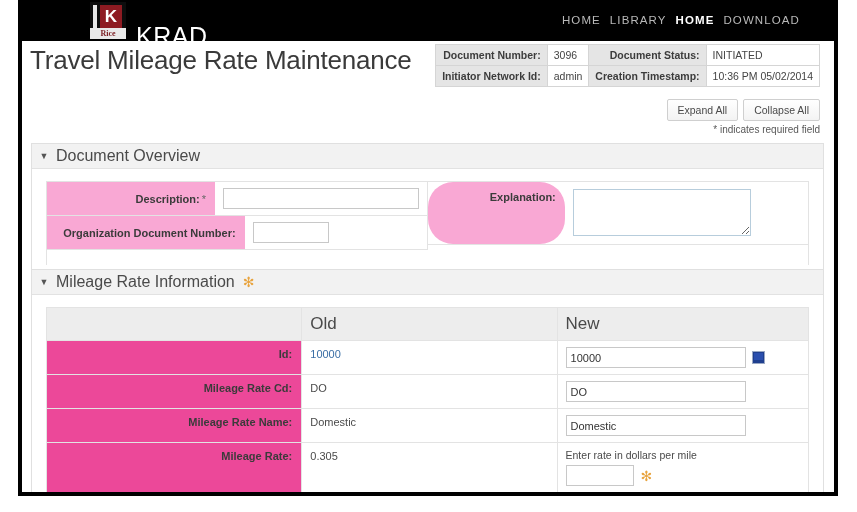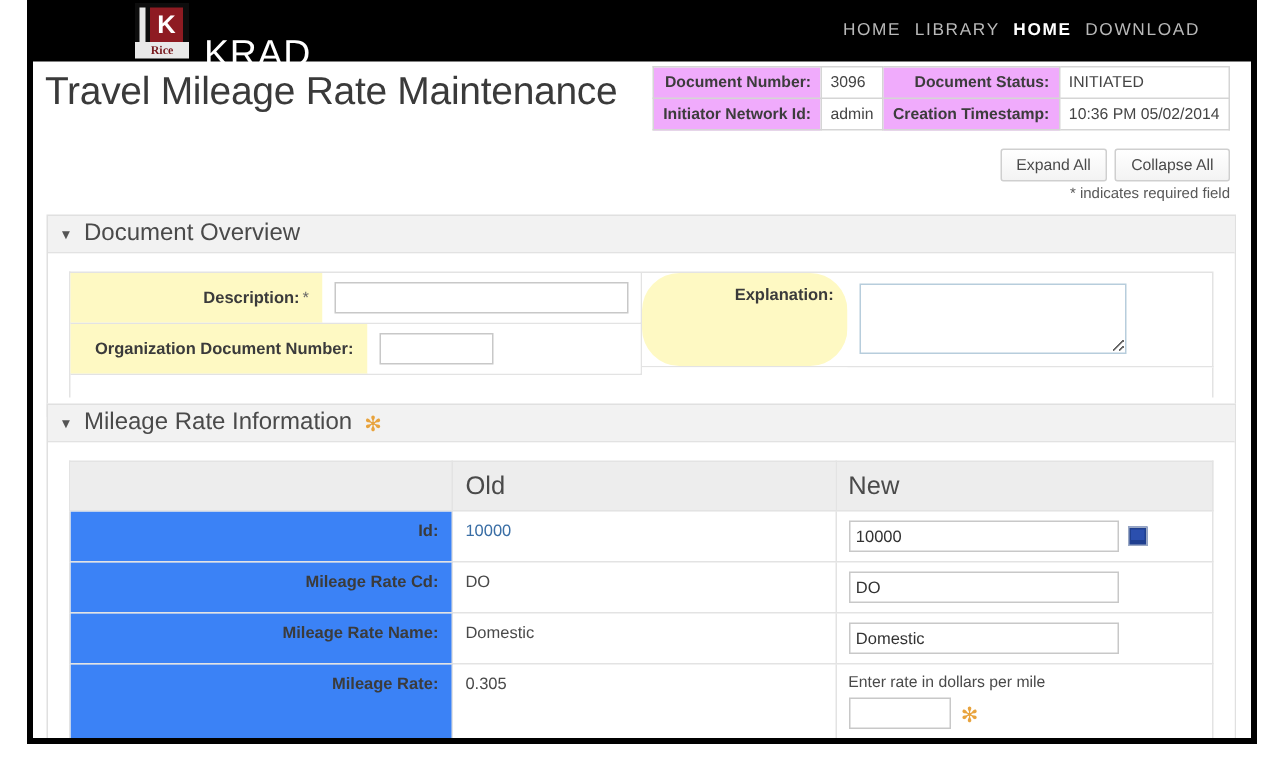--- a/index.html
+++ b/index.html
@@ -116,21 +116,21 @@
     font-size: 10.5px;
     background: #ffffff;
   }
   #docinfo td {
     border: 1px solid #d5d5d5;
     padding: 4px 6px;
     white-space: nowrap;
     vertical-align: middle;
   }
   #docinfo td.lbl {
-    background: #f0abfc;
+    background: #e5e5e5;
     color: #3c3c3c;
     font-weight: bold;
     text-align: right;
   }
   #docinfo td.val {
     background: #ffffff;
     color: #444444;
     text-align: left;
   }
 
@@ -205,21 +205,21 @@
   .ovw-row {
     display: flex;
     border-bottom: 1px solid #e3e3e3;
     border-right: 1px solid #e3e3e3;
     min-height: 34px;
     align-items: center;
   }
   .ovw-row.tall { min-height: 63px; align-items: stretch; }
   .ovw-lbl {
     width: 52%;
-    background: #fef9c3;
+    background: #f9a8d4;
     text-align: right;
     font-size: 11px;
     font-weight: bold;
     color: #3b3b3b;
     padding: 8px 9px;
     align-self: stretch;
     display: flex; align-items: center; justify-content: flex-end;
   }
   .ovw-lbl.topal { align-items: flex-start; padding-top: 9px; border-radius: 25px; }
   .ovw-val {
@@ -257,21 +257,21 @@
     width: 100%;
     border-collapse: collapse;
     font-size: 11px;
   }
   table.cmp td {
     border: 1px solid #e3e3e3;
     vertical-align: top;
   }
   td.cmp-lbl {
     width: 33.5%;
-    background: #3b82f6;
+    background: #ec4899;
     text-align: right;
     font-weight: bold;
     color: #3b3b3b;
     padding: 7px 9px 7px 4px;
   }
   td.cmp-head {
     background: #ededed;
     color: #4a4a4a;
     font-weight: normal;
     padding: 6px 8px;

